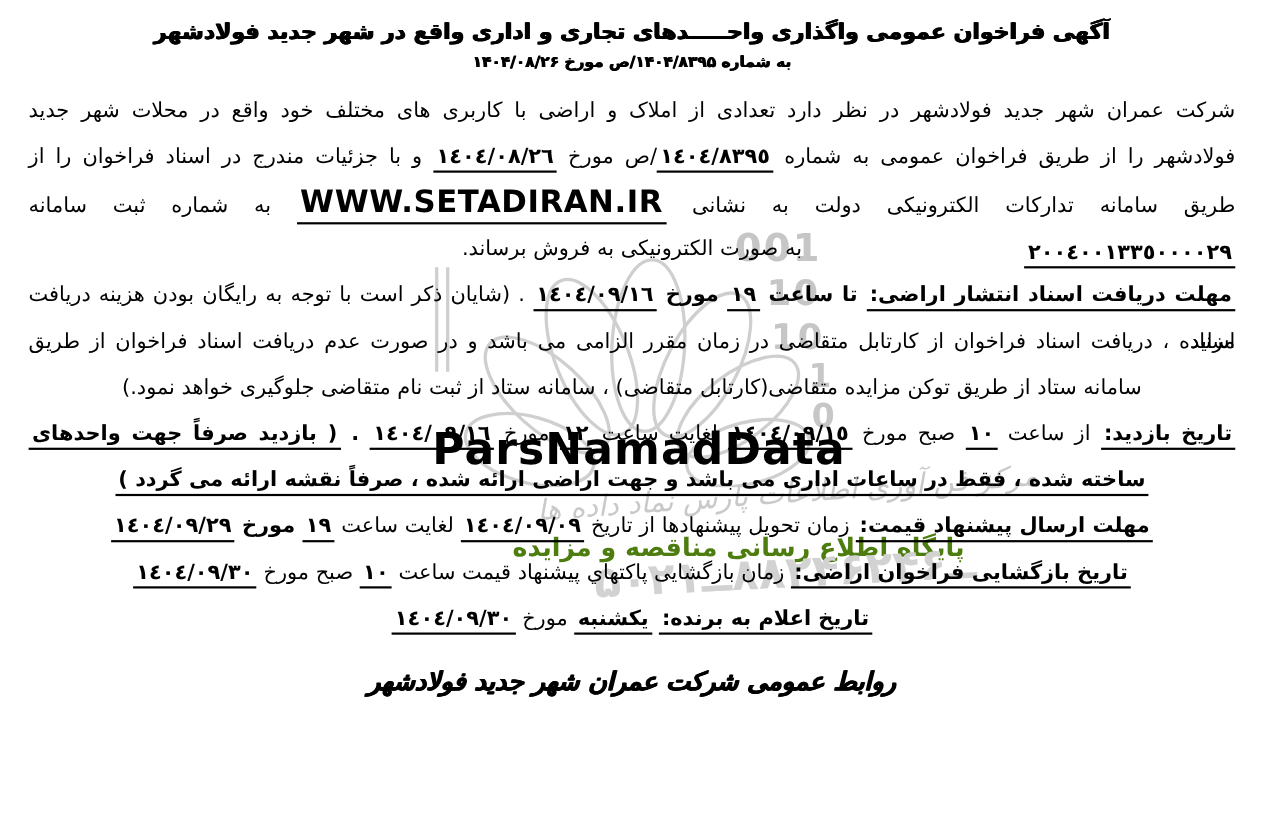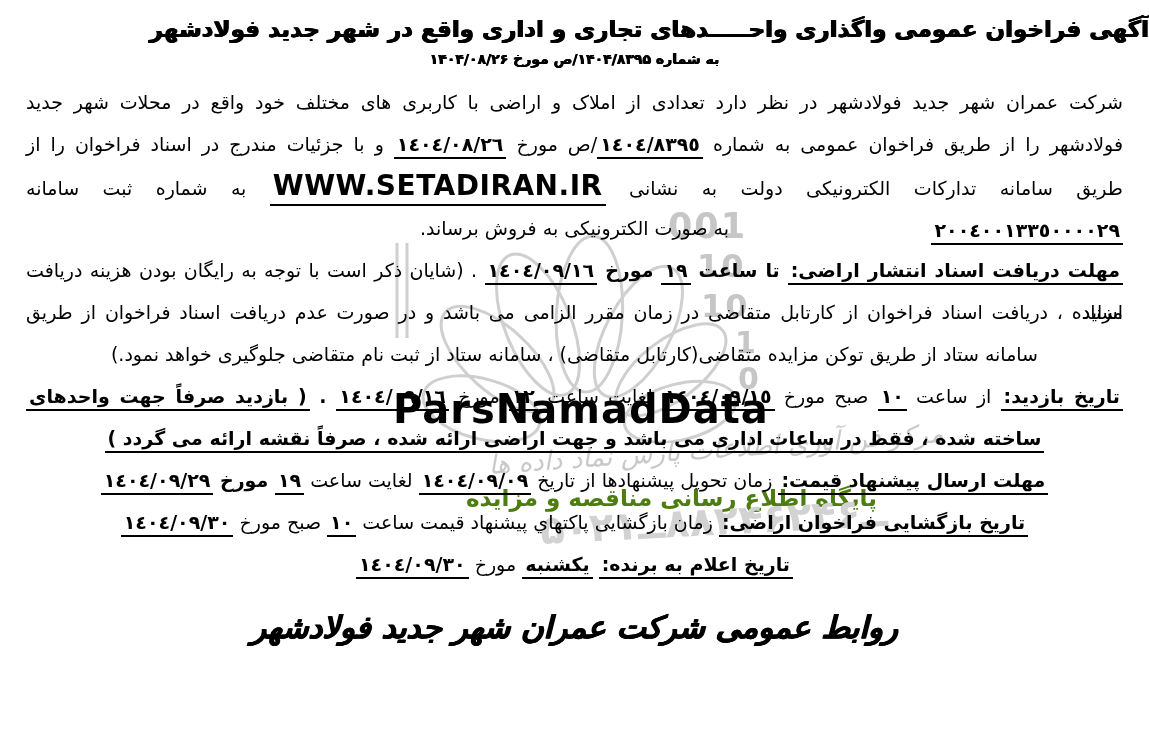--- a/index.html
+++ b/index.html
@@ -34,22 +34,22 @@
     font-size:23px;font-weight:bold;color:#4d7c0f;white-space:nowrap;
   }
   .wphone{
     position:absolute;left:540px;top:498px;direction:ltr;unicode-bidi:isolate;
     font-size:40px;font-weight:bold;color:#d2d2d2;letter-spacing:2px;
     transform:rotate(-3deg);white-space:nowrap;
   }
   
   .content{position:relative;z-index:2;}
   .title1{
-    direction:rtl;margin-top:16px;
-    font-size:23px;font-weight:bold;
+    text-align:center;direction:rtl;margin-top:16px;
+    font-size:20px;font-weight:bold;
     text-shadow:0.6px 0 #000,-0.6px 0 #000;
   }
   .title2{
     text-align:center;direction:rtl;margin-top:9px;
     font-size:14px;font-weight:bold;
     text-shadow:0.4px 0 #000,-0.4px 0 #000;
   }
   #body-lines{margin:14px 26px 0 26px;}
   .line{
     direction:rtl;font-size:19px;line-height:42px;height:42px;
@@ -58,21 +58,21 @@
   .line.justify{white-space:normal;text-align:justify;text-align-last:justify;}
   .line.center{text-align:center;}
   #body-lines .line:nth-child(13){padding-left:250px;} 
   .seg{unicode-bidi:normal;}
   .b{font-weight:bold;}
   .u{border-bottom:2px solid #000;padding:0 3px 2px 3px;}
   .latin{direction:ltr;unicode-bidi:isolate;font-weight:bold;font-size:28px;letter-spacing:0.5px;}
   .sp{letter-spacing:7px;}
   .footer{
     text-align:center;direction:rtl;margin-top:24px;
-    font-size:31px;font-weight:bold;font-style:italic;
+    font-size:23px;font-weight:bold;font-style:italic;
     text-shadow:0.6px 0 #000,-0.6px 0 #000;
   }
 </style>
 </head>
 <body>
 
 <div class="page">
 
   <div class="watermark">
     <svg class="wm-svg" width="420" height="255" viewBox="0 0 420 255">

